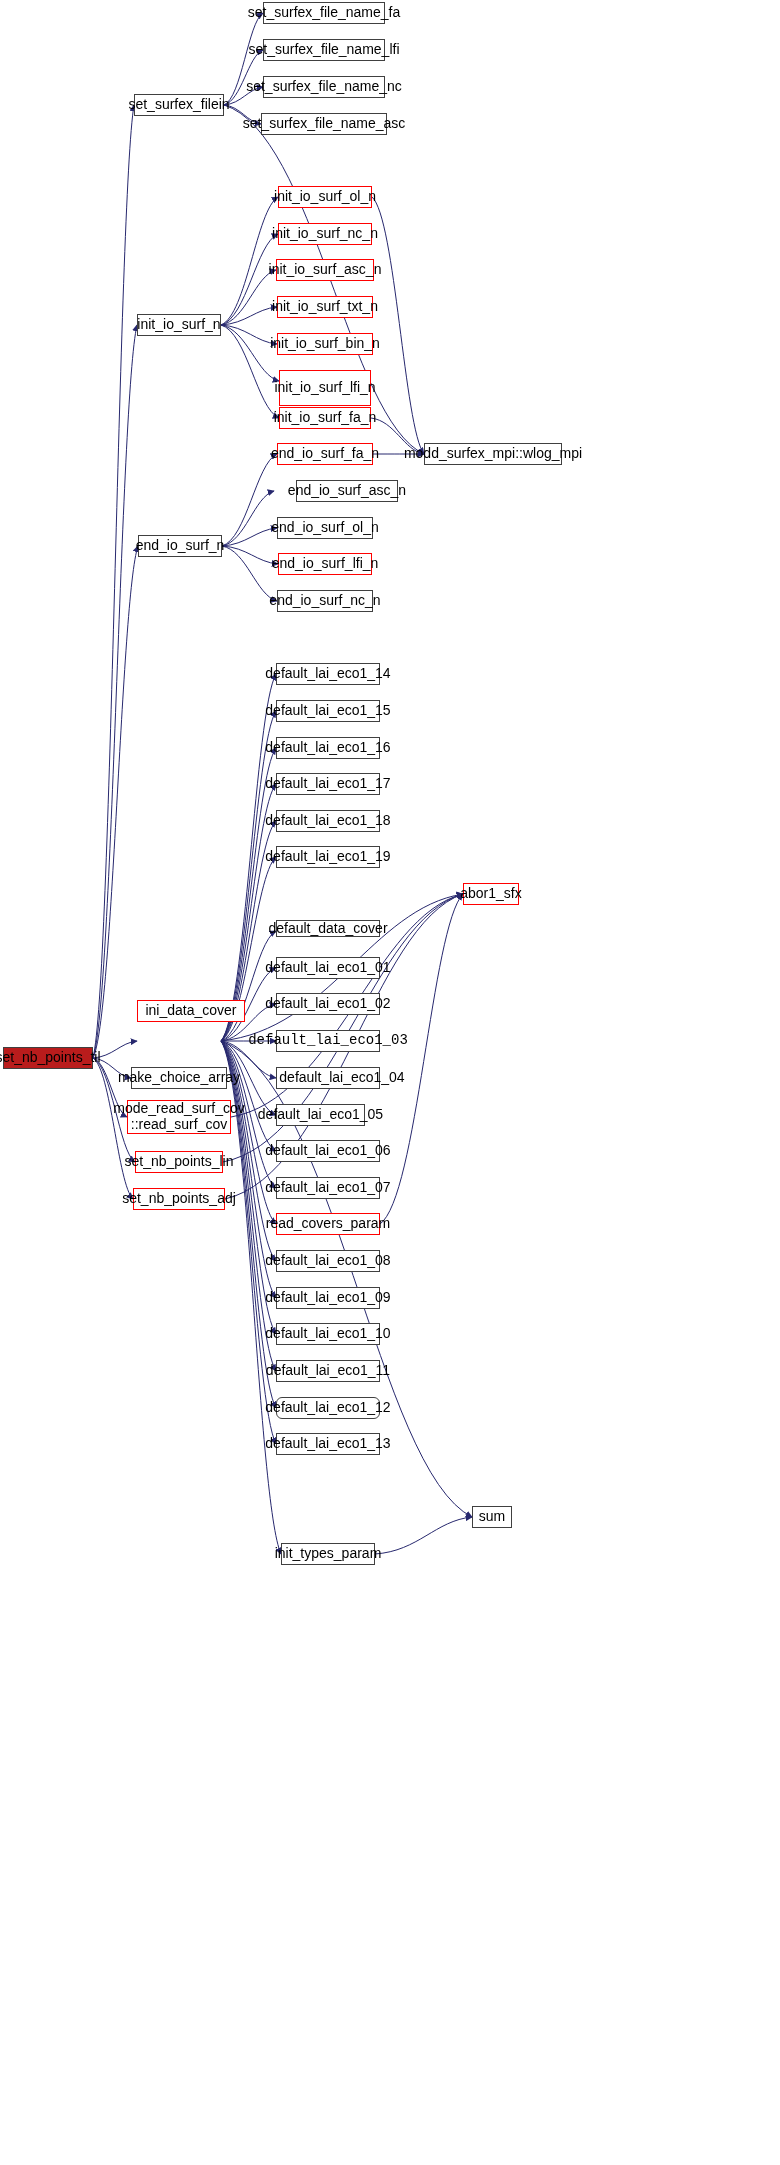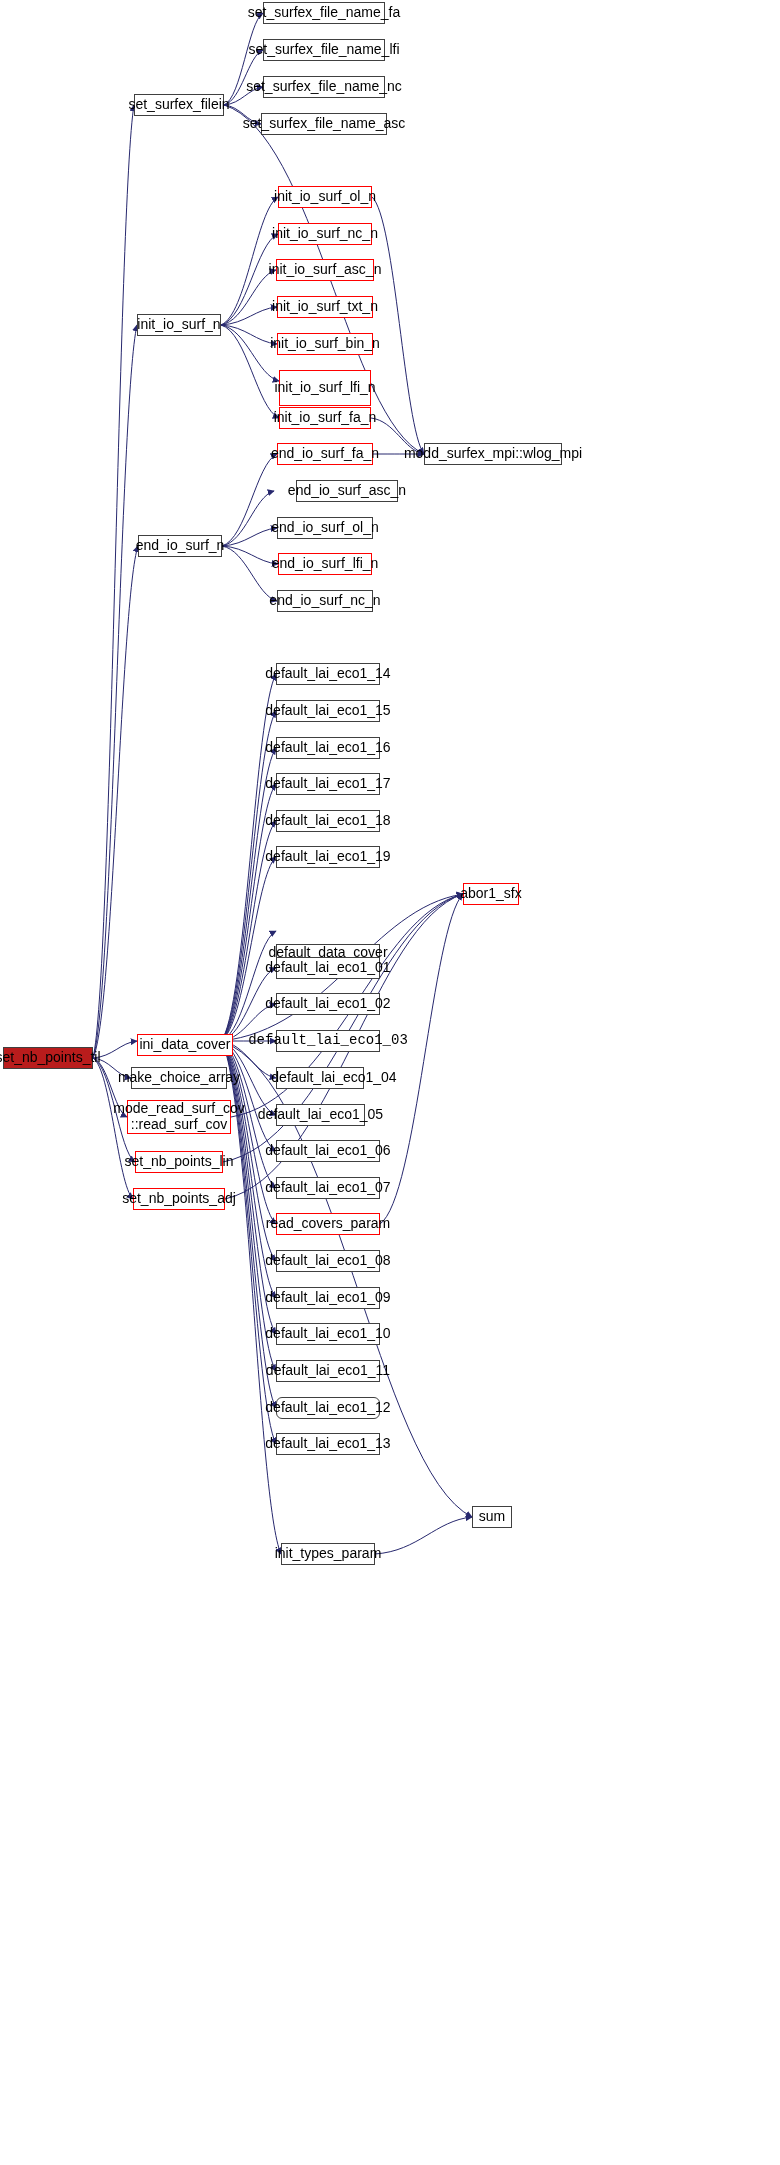--- a/index.html
+++ b/index.html
@@ -113,36 +113,36 @@
       <div class="node" style="left: 277px; top: 590px; width: 96px; height: 22px;"><span>end_io_surf_nc_n</span></div>
       <div class="node" style="left: 138px; top: 535px; width: 84px; height: 22px;"><span>end_io_surf_n</span></div>
       <div class="node" style="left: 424px; top: 443px; width: 138px; height: 22px;"><span>modd_surfex_mpi::wlog_mpi</span></div>
       <div class="node red" style="left: 463px; top: 883px; width: 56px; height: 22px;"><span>abor1_sfx</span></div>
       <div class="node" style="left: 276px; top: 663px; width: 104px; height: 22px;"><span>default_lai_eco1_14</span></div>
       <div class="node" style="left: 276px; top: 700px; width: 104px; height: 22px;"><span>default_lai_eco1_15</span></div>
       <div class="node" style="left: 276px; top: 737px; width: 104px; height: 22px;"><span>default_lai_eco1_16</span></div>
       <div class="node" style="left: 276px; top: 773px; width: 104px; height: 22px;"><span>default_lai_eco1_17</span></div>
       <div class="node" style="left: 276px; top: 810px; width: 104px; height: 22px;"><span>default_lai_eco1_18</span></div>
       <div class="node" style="left: 276px; top: 846px; width: 104px; height: 22px;"><span>default_lai_eco1_19</span></div>
-      <div class="node" style="left: 276px; top: 920px; width: 104px; height: 17px; margin-top: 24px;"><span>default_data_cover</span></div>
+      <div class="node" style="left: 276px; top: 920px; width: 104px; height: 17px;"><span>default_data_cover</span></div>
       <div class="node" style="left: 276px; top: 957px; width: 104px; height: 22px;"><span>default_lai_eco1_01</span></div>
       <div class="node" style="left: 276px; top: 993px; width: 104px; height: 22px;"><span>default_lai_eco1_02</span></div>
       <div class="node" style="left: 276px; top: 1030px; width: 104px; height: 22px; font-family: Liberation Mono, monospace;"><span>default_lai_eco1_03</span></div>
-      <div class="node" style="left: 276px; top: 1067px; width: 88px; height: 22px; padding-left: 28px;"><span>default_lai_eco1_04</span></div>
+      <div class="node" style="left: 276px; top: 1067px; width: 104px; height: 22px; padding-left: 28px;"><span>default_lai_eco1_04</span></div>
       <div class="node" style="left: 276px; top: 1104px; width: 89px; height: 22px;"><span>default_lai_eco1_05</span></div>
       <div class="node" style="left: 276px; top: 1140px; width: 104px; height: 22px;"><span>default_lai_eco1_06</span></div>
       <div class="node" style="left: 276px; top: 1177px; width: 104px; height: 22px;"><span>default_lai_eco1_07</span></div>
       <div class="node red" style="left: 276px; top: 1213px; width: 104px; height: 22px;"><span>read_covers_param</span></div>
       <div class="node" style="left: 276px; top: 1250px; width: 104px; height: 22px;"><span>default_lai_eco1_08</span></div>
       <div class="node" style="left: 276px; top: 1287px; width: 104px; height: 22px;"><span>default_lai_eco1_09</span></div>
       <div class="node" style="left: 276px; top: 1323px; width: 104px; height: 22px;"><span>default_lai_eco1_10</span></div>
       <div class="node" style="left: 276px; top: 1360px; width: 104px; height: 22px;"><span>default_lai_eco1_11</span></div>
       <div class="node" style="left: 276px; top: 1397px; width: 104px; height: 22px; border-radius: 6px;"><span>default_lai_eco1_12</span></div>
       <div class="node" style="left: 276px; top: 1433px; width: 104px; height: 22px;"><span>default_lai_eco1_13</span></div>
-      <div class="node red" style="left: 137px; top: 1034px; width: 96px; height: 22px;"><span>ini_data_cover</span></div>
+      <div class="node red" style="left: 137px; top: 1000px; width: 108px; height: 22px;"><span>ini_data_cover</span></div>
       <div class="node" style="left: 131px; top: 1067px; width: 96px; height: 22px;"><span>make_choice_array</span></div>
       <div class="node red" style="left: 127px; top: 1100px; width: 104px; height: 34px;"><span>mode_read_surf_cov
 ::read_surf_cov</span></div>
       <div class="node red" style="left: 135px; top: 1151px; width: 88px; height: 22px;"><span>set_nb_points_lin</span></div>
       <div class="node red" style="left: 133px; top: 1188px; width: 92px; height: 22px;"><span>set_nb_points_adj</span></div>
       <div class="node root" style="left: 3px; top: 1047px; width: 90px; height: 22px;"><span>set_nb_points_til</span></div>
       <div class="node" style="left: 472px; top: 1506px; width: 40px; height: 22px;"><span>sum</span></div>
       <div class="node" style="left: 281px; top: 1543px; width: 94px; height: 22px;"><span>init_types_param</span></div>
     </div>
 </div>

